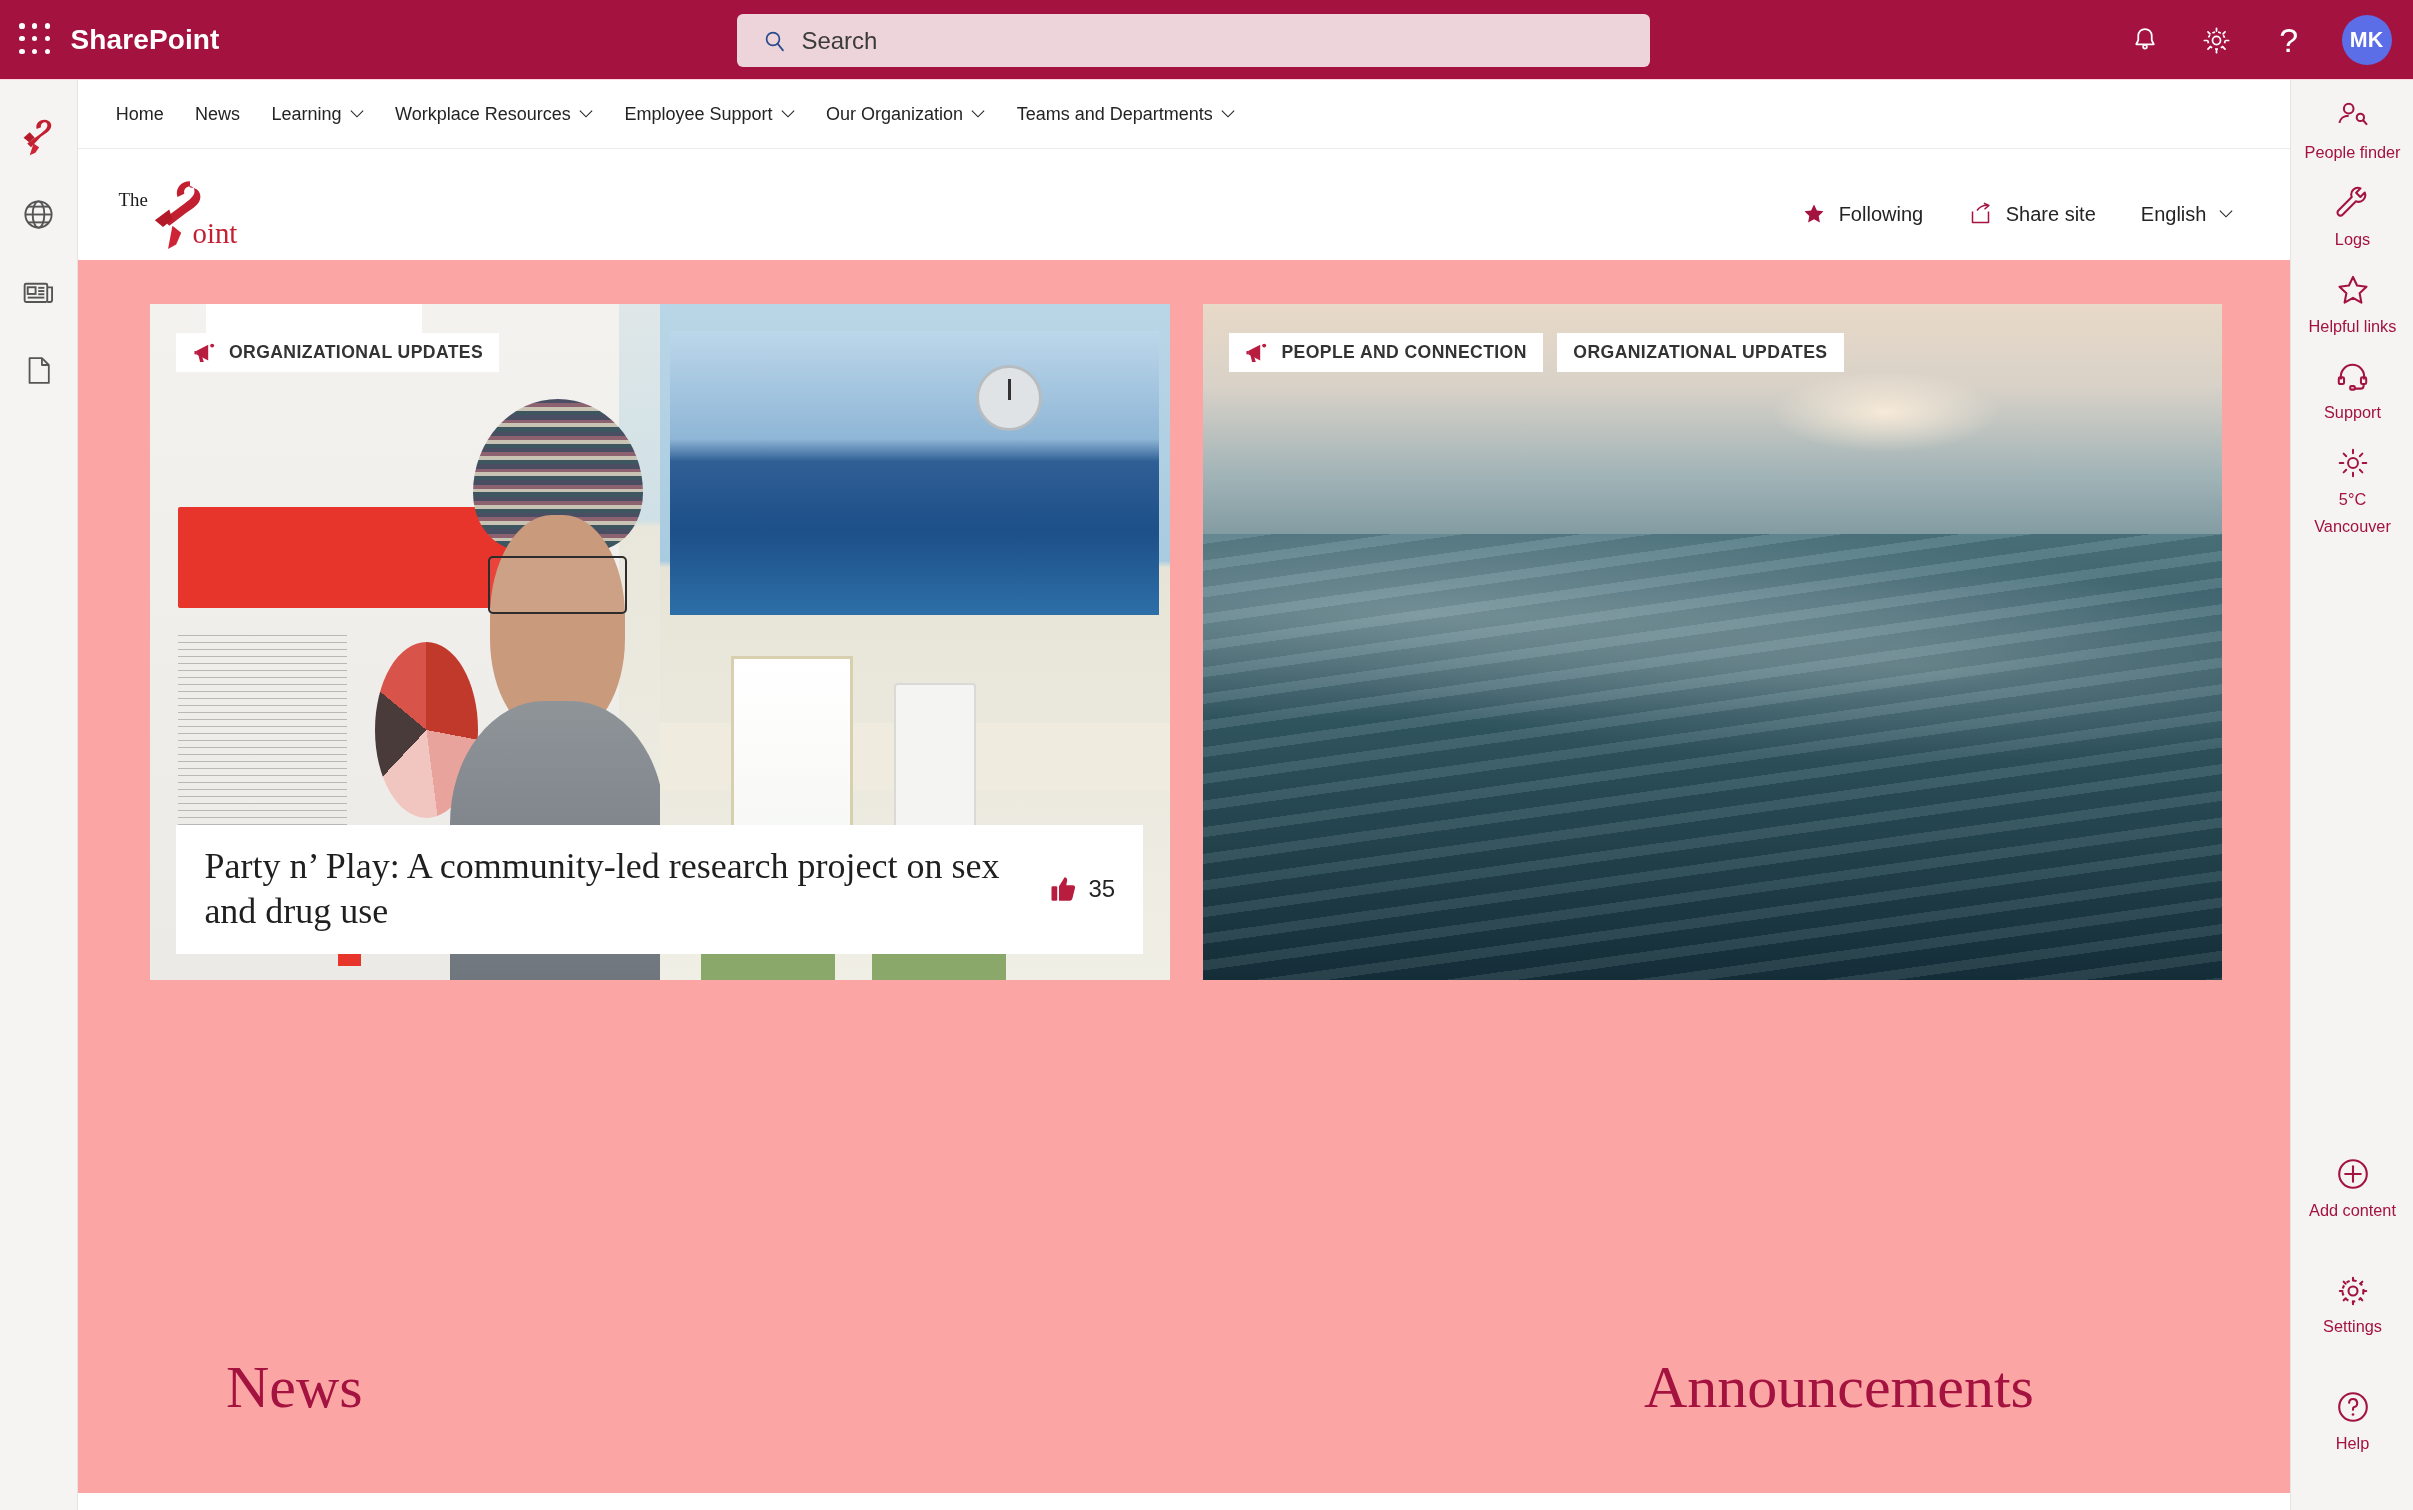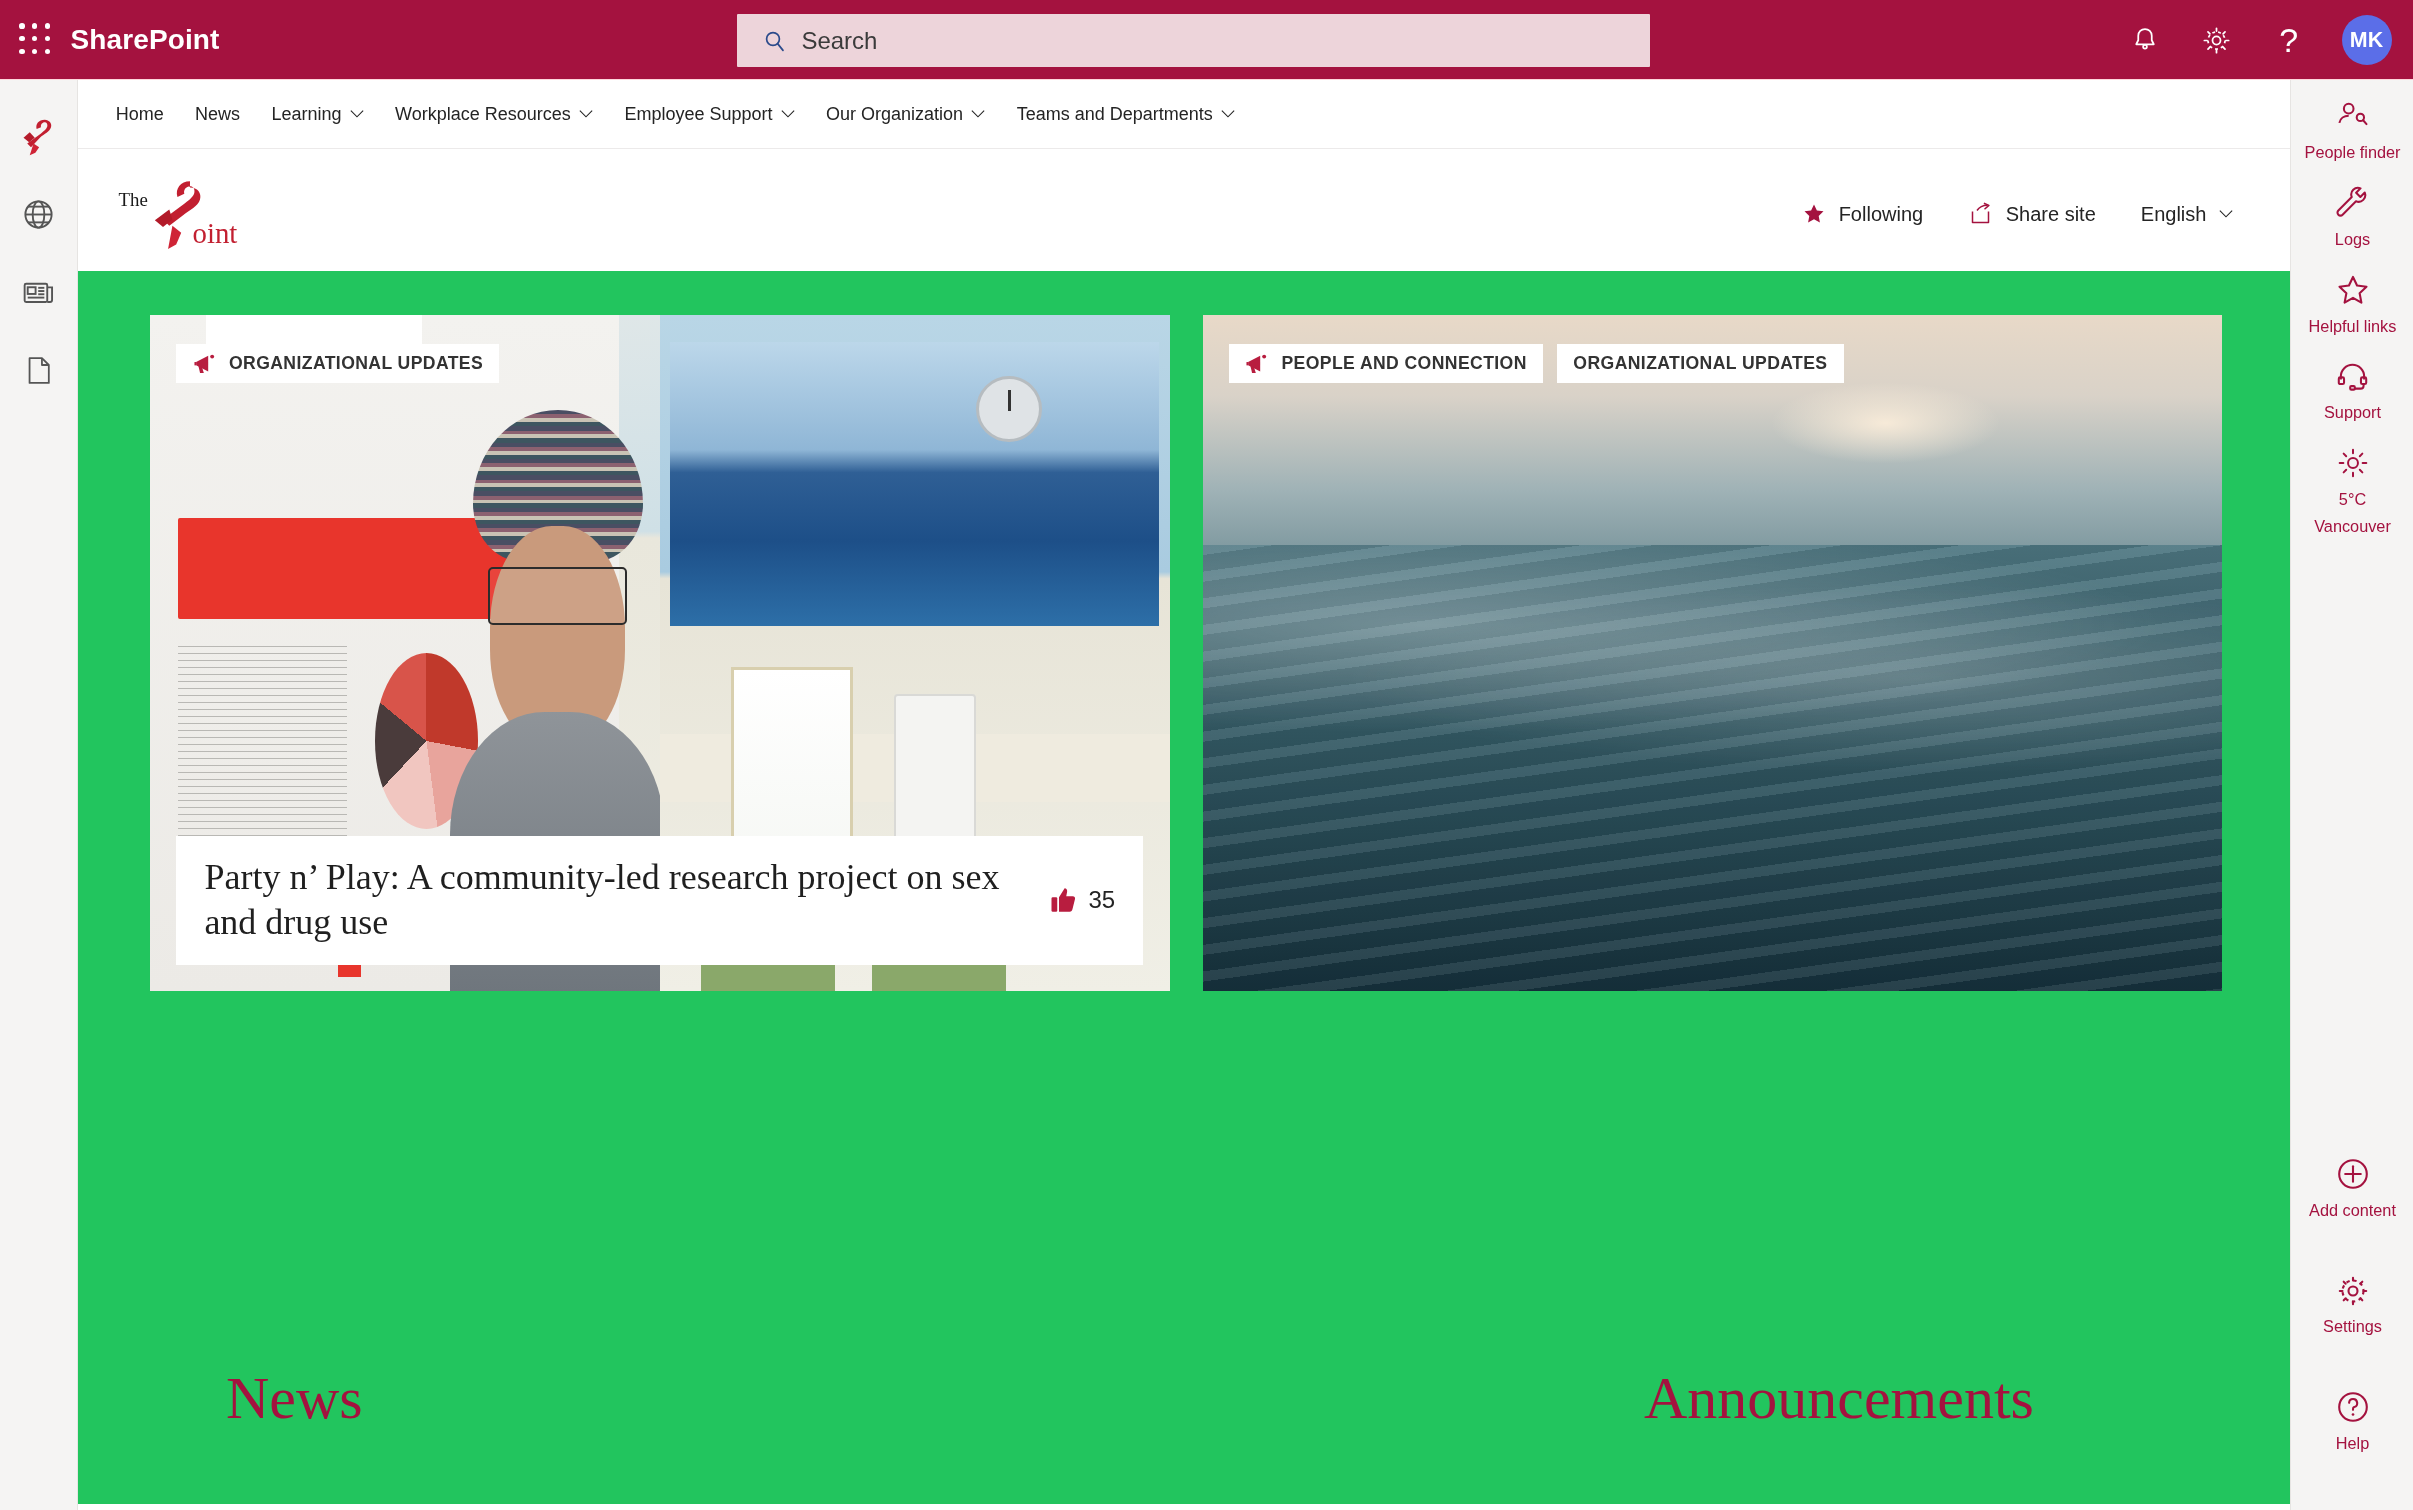--- a/index.html
+++ b/index.html
@@ -18,21 +18,21 @@
   }
   .waffle {
     width: 34px; height: 34px; margin-left: 19px; margin-right: 17.6px;
     display: grid; grid-template-columns: repeat(3, 1fr); grid-template-rows: repeat(3,1fr);
     gap: 4.4px; align-content: center; justify-content: center; cursor: pointer;
   }
   .waffle i { display:block; width:5.7px; height:5.7px; background:#fff; border-radius:50%; }
   .suite-title { color:#fff; font-size:28px; font-weight:600; letter-spacing:0.1px; cursor:pointer; }
   .searchbox {
     position:absolute; left:737px; top:14px; width:913px; height:53px;
-    background:#edd4da; border-radius:1px; display:flex; align-items:center;
+    background:#edd4da; border-radius:6px; display:flex; align-items:center;
     padding-left: 26.4px; cursor:text;
   }
   .searchbox .mag { width:24px; height:24px; margin-right:14px; flex:0 0 auto; }
   .search-placeholder { color:#3b3b3b; font-size:24px; }
   .suite-right { position:absolute; right:21.4px; top:0; height:80px; display:flex; align-items:center; gap:34px; }
   .sb-icon { width:38px; height:38px; display:flex; align-items:center; justify-content:center; cursor:pointer; }
   .sb-icon svg { display:block; }
   .qmark { color:#fff; font-size:34px; line-height:1; font-weight:400; }
   .avatar {
     width:50px; height:50px; border-radius:50%; background:#5b6ee8;
@@ -65,22 +65,22 @@
   .siteheader {
     position:absolute; left:78px; top:150px; width:2212px; height:128px;
     background:#fff; border-bottom:0.6px solid #eceaea;
   }
   .logo { position:absolute; left:38px; top:30px; width:163px; height:69px; }
   .hdr-right { position:absolute; right:57px; top:0; height:128px; display:flex; align-items:center; gap:45px; }
   .hdr-btn { display:flex; align-items:center; gap:12.6px; color:#242424; font-size:20px; cursor:pointer; white-space:nowrap; }
 
   
   .canvas {
-    position:absolute; left:78px; top:271px; width:2212px; height:1233px;
-    background:#22c55e; overflow:hidden;
+    position:absolute; left:78px; top:260px; width:2212px; height:1233px;
+    background:#fca5a5; overflow:hidden;
   }
 
   
   .hero-row { position:absolute; left:72px; top:44px; width:2072px; height:676px; display:flex; gap:33px; }
   .hero { position:relative; overflow:hidden; background:#cfd8dc; cursor:pointer; }
   .hero.h1 { width:1028px; }
   .hero.h2 { width:1028px; }
   .hero-img { position:absolute; inset:0; }
   .badges { position:absolute; left:26.4px; top:29px; display:flex; gap:14px; z-index:4; }
   .badge {

